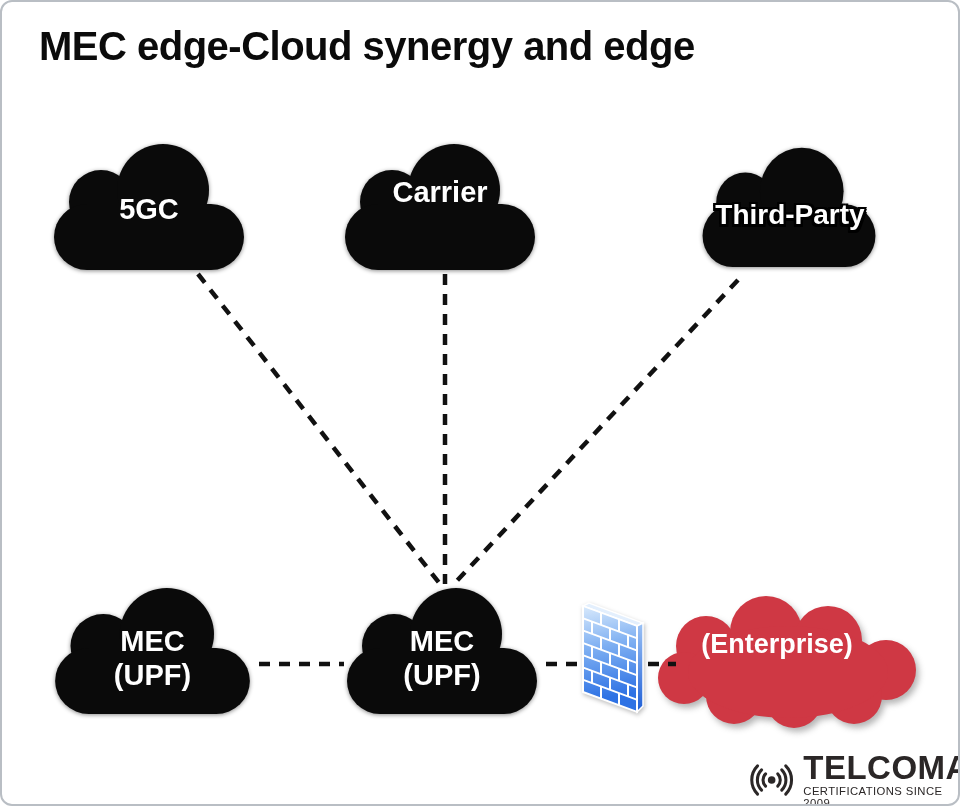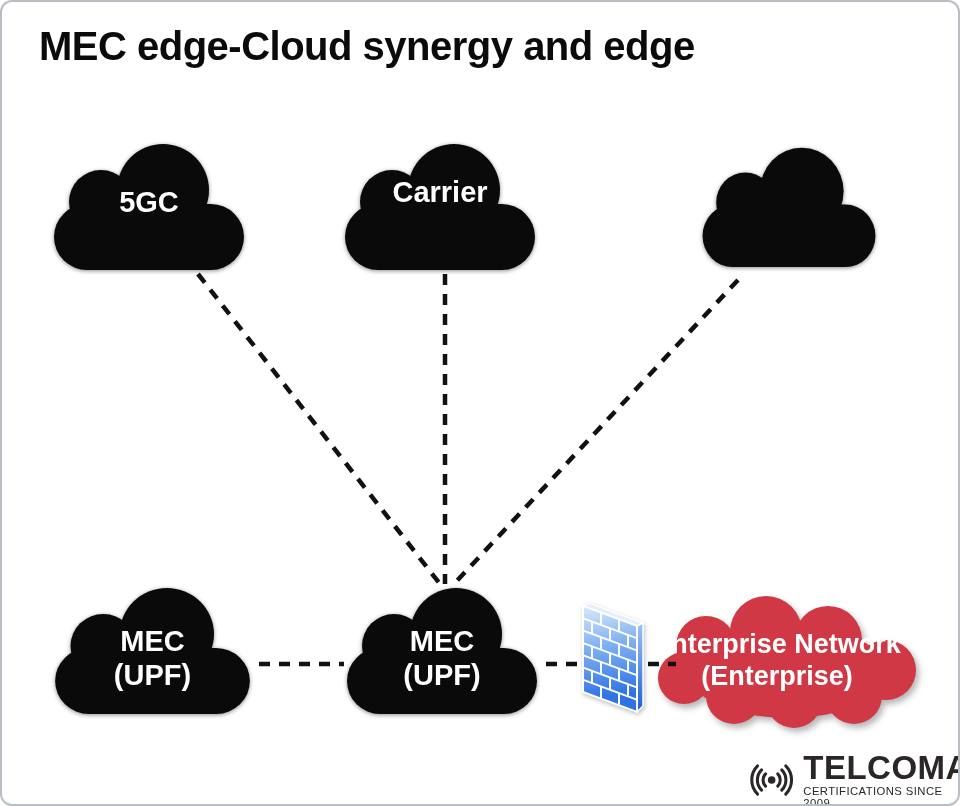--- a/index.html
+++ b/index.html
@@ -91,38 +91,38 @@
   <svg class="cloud" style="left:696px;top:142px" width="182" height="125" viewBox="0 0 200 132" preserveAspectRatio="none">
     <use href="#cloudShape" fill="#0a0a0a"></use>
   </svg>
   <svg class="cloud" style="left:48px;top:582px" width="205" height="132" viewBox="0 0 200 132" preserveAspectRatio="none">
     <use href="#cloudShape" fill="#0a0a0a"></use>
   </svg>
   <svg class="cloud" style="left:340px;top:582px" width="200" height="132" viewBox="0 0 200 132">
     <use href="#cloudShape" fill="#0a0a0a"></use>
   </svg>
 
-  <div class="lbl fs29" style="left:47px;top:183px;width:200px">
+  <div class="lbl fs29" style="left:47px;top:190px;width:200px">
     <div>5GC</div>
   </div>
   <div class="lbl fs29" style="left:338px;top:173px;width:200px">
     <div>Carrier</div>
   </div>
   <div class="lbl fs28 outlined" style="left:688px;top:196px;width:200px">
+    <div>Third-Party</div>
   </div>
   <div class="lbl fs29" style="left:48px;top:622px;width:205px">
     <div>MEC</div>
     <div>(UPF)</div>
   </div>
   <div class="lbl fs29" style="left:340px;top:622px;width:200px">
     <div>MEC</div>
     <div>(UPF)</div>
   </div>
   <div class="lbl fs27" style="left:640px;top:626px;width:270px">
-    <div>Enterprise Network</div>
     <div>(Enterprise)</div>
   </div>
 
   <svg class="firewall" width="74" height="124" viewBox="0 0 74 124">
 
     <polygon points="3,9 57,29 63,26 9,6" fill="#e3effd" stroke="#fff" stroke-width="1.5"></polygon>
 
     <polygon points="57,29 63,26 63,109 57,115" fill="url(#fwSideGrad)" stroke="#fff" stroke-width="1.5"></polygon>
 
     <g transform="translate(3,9) skewY(20.3)">

